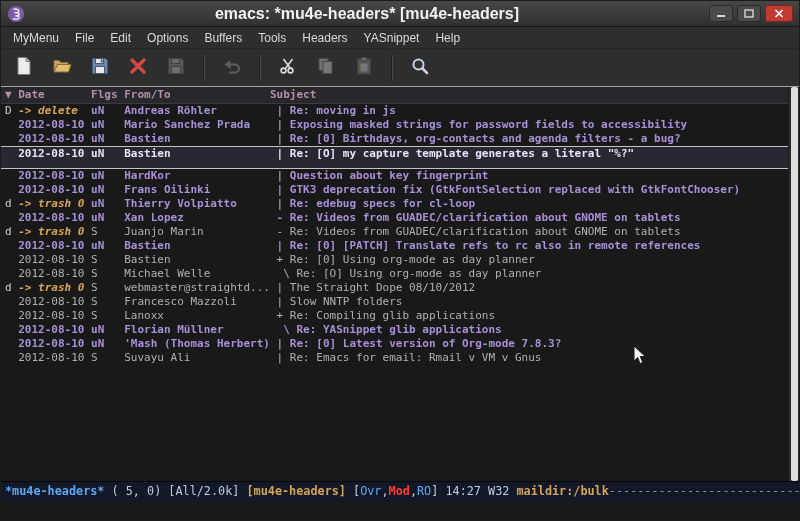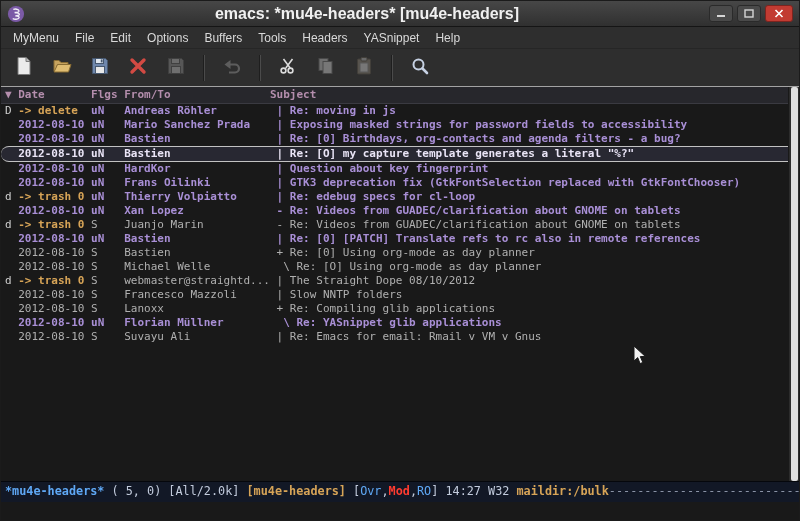--- a/index.html
+++ b/index.html
@@ -49,24 +49,24 @@
   .header-line {
     height:16px; line-height:16px; background:#27272c; border-bottom:1px solid #3a3a41;
     color:var(--c-header,#b48ead); font-weight:bold; white-space:pre; padding-left:4px;
   }
   .msg-row { height:14px; white-space:pre; padding-left:4px; }
   .msg-row .c-mark   { color:#cfcfcf; }
   .msg-row.unread .c-date, .msg-row.unread .c-flags,
   .msg-row.unread .c-from, .msg-row.unread .c-subj { color:var(--c-unread,#a98fd6); font-weight:bold; }
   .msg-row.seen .c-date, .msg-row.seen .c-flags,
   .msg-row.seen .c-from, .msg-row.seen .c-subj { color:var(--c-seen,#b0b0b0); }
-  .msg-row .mark-target { color:var(--c-mark,#d7a457) !important; font-weight:bold; }
+  .msg-row .mark-target { color:var(--c-mark,#d7a457) !important; font-style:italic; font-weight:bold; }
   .msg-row.current {
-    height:16px; box-sizing:border-box; background:#282832;
-    border-top:1px solid #c2c2c2; border-bottom:1px solid #c2c2c2;border-radius:8px;
+    height:23px; box-sizing:border-box; background:#282832;
+    border-top:1px solid #c2c2c2; border-bottom:1px solid #c2c2c2;
   }
   .msg-row.current .c-date, .msg-row.current .c-flags,
   .msg-row.current .c-from, .msg-row.current .c-subj {
     color:var(--c-current,#e9e4f6) !important; font-weight:bold;
   }
   .end-line {
     color:var(--c-mark,#d7a457); font-style:italic; font-weight:bold;
     white-space:pre; padding-left:4px; height:14px;
   }
   .scrollbar {
@@ -216,20 +216,21 @@
         <div class="msg-row unread"><span class="c-mark">d </span><span class="c-date mark-target">-&gt; trash 0 </span><span class="c-flags">uN   </span><span class="c-from">Thierry Volpiatto      </span><span class="c-subj">| Re: edebug specs for cl-loop</span></div>
         <div class="msg-row unread"><span class="c-mark">  </span><span class="c-date">2012-08-10 </span><span class="c-flags">uN   </span><span class="c-from">Xan Lopez              </span><span class="c-subj">- Re: Videos from GUADEC/clarification about GNOME on tablets</span></div>
         <div class="msg-row seen"><span class="c-mark">d </span><span class="c-date mark-target">-&gt; trash 0 </span><span class="c-flags">S    </span><span class="c-from">Juanjo Marin           </span><span class="c-subj">- Re: Videos from GUADEC/clarification about GNOME on tablets</span></div>
         <div class="msg-row unread"><span class="c-mark">  </span><span class="c-date">2012-08-10 </span><span class="c-flags">uN   </span><span class="c-from">Bastien                </span><span class="c-subj">| Re: [0] [PATCH] Translate refs to rc also in remote references</span></div>
         <div class="msg-row seen"><span class="c-mark">  </span><span class="c-date">2012-08-10 </span><span class="c-flags">S    </span><span class="c-from">Bastien                </span><span class="c-subj">+ Re: [0] Using org-mode as day planner</span></div>
         <div class="msg-row seen"><span class="c-mark">  </span><span class="c-date">2012-08-10 </span><span class="c-flags">S    </span><span class="c-from">Michael Welle          </span><span class="c-subj"> \ Re: [O] Using org-mode as day planner</span></div>
         <div class="msg-row seen"><span class="c-mark">d </span><span class="c-date mark-target">-&gt; trash 0 </span><span class="c-flags">S    </span><span class="c-from">webmaster@straightd... </span><span class="c-subj">| The Straight Dope 08/10/2012</span></div>
         <div class="msg-row seen"><span class="c-mark">  </span><span class="c-date">2012-08-10 </span><span class="c-flags">S    </span><span class="c-from">Francesco Mazzoli      </span><span class="c-subj">| Slow NNTP folders</span></div>
         <div class="msg-row seen"><span class="c-mark">  </span><span class="c-date">2012-08-10 </span><span class="c-flags">S    </span><span class="c-from">Lanoxx                 </span><span class="c-subj">+ Re: Compiling glib applications</span></div>
         <div class="msg-row unread"><span class="c-mark">  </span><span class="c-date">2012-08-10 </span><span class="c-flags">uN   </span><span class="c-from">Florian Müllner        </span><span class="c-subj"> \ Re: YASnippet glib applications</span></div>
+        <div class="msg-row unread"><span class="c-mark">  </span><span class="c-date">2012-08-10 </span><span class="c-flags">uN   </span><span class="c-from">'Mash (Thomas Herbert) </span><span class="c-subj">| Re: [0] Latest version of Org-mode 7.8.3?</span></div>
         <div class="msg-row seen"><span class="c-mark">  </span><span class="c-date">2012-08-10 </span><span class="c-flags">S    </span><span class="c-from">Suvayu Ali             </span><span class="c-subj">| Re: Emacs for email: Rmail v VM v Gnus</span></div>
       </div>
     <div class="scrollbar">
       <div class="scroll-thumb"></div>
     </div>
   </div>
 
   <div class="modeline"><span class="ml-seg ml-cyan ml-bold">*mu4e-headers*</span><span class="ml-seg"> ( 5, 0) </span><span class="ml-seg">[All/2.0k] </span><span class="ml-seg ml-orange">[mu4e-headers] </span><span class="ml-seg">[</span><span class="ml-seg ml-cyan">Ovr</span><span class="ml-seg">,</span><span class="ml-seg ml-red ml-bold">Mod</span><span class="ml-seg">,</span><span class="ml-seg ml-cyan">RO</span><span class="ml-seg">] </span><span class="ml-seg">14:27 </span><span class="ml-seg">W32 </span><span class="ml-seg ml-orange ml-bold">maildir:/bulk</span><span class="ml-seg ml-dim">------------------------------</span></div>
 
   <div class="minibuffer"></div>

